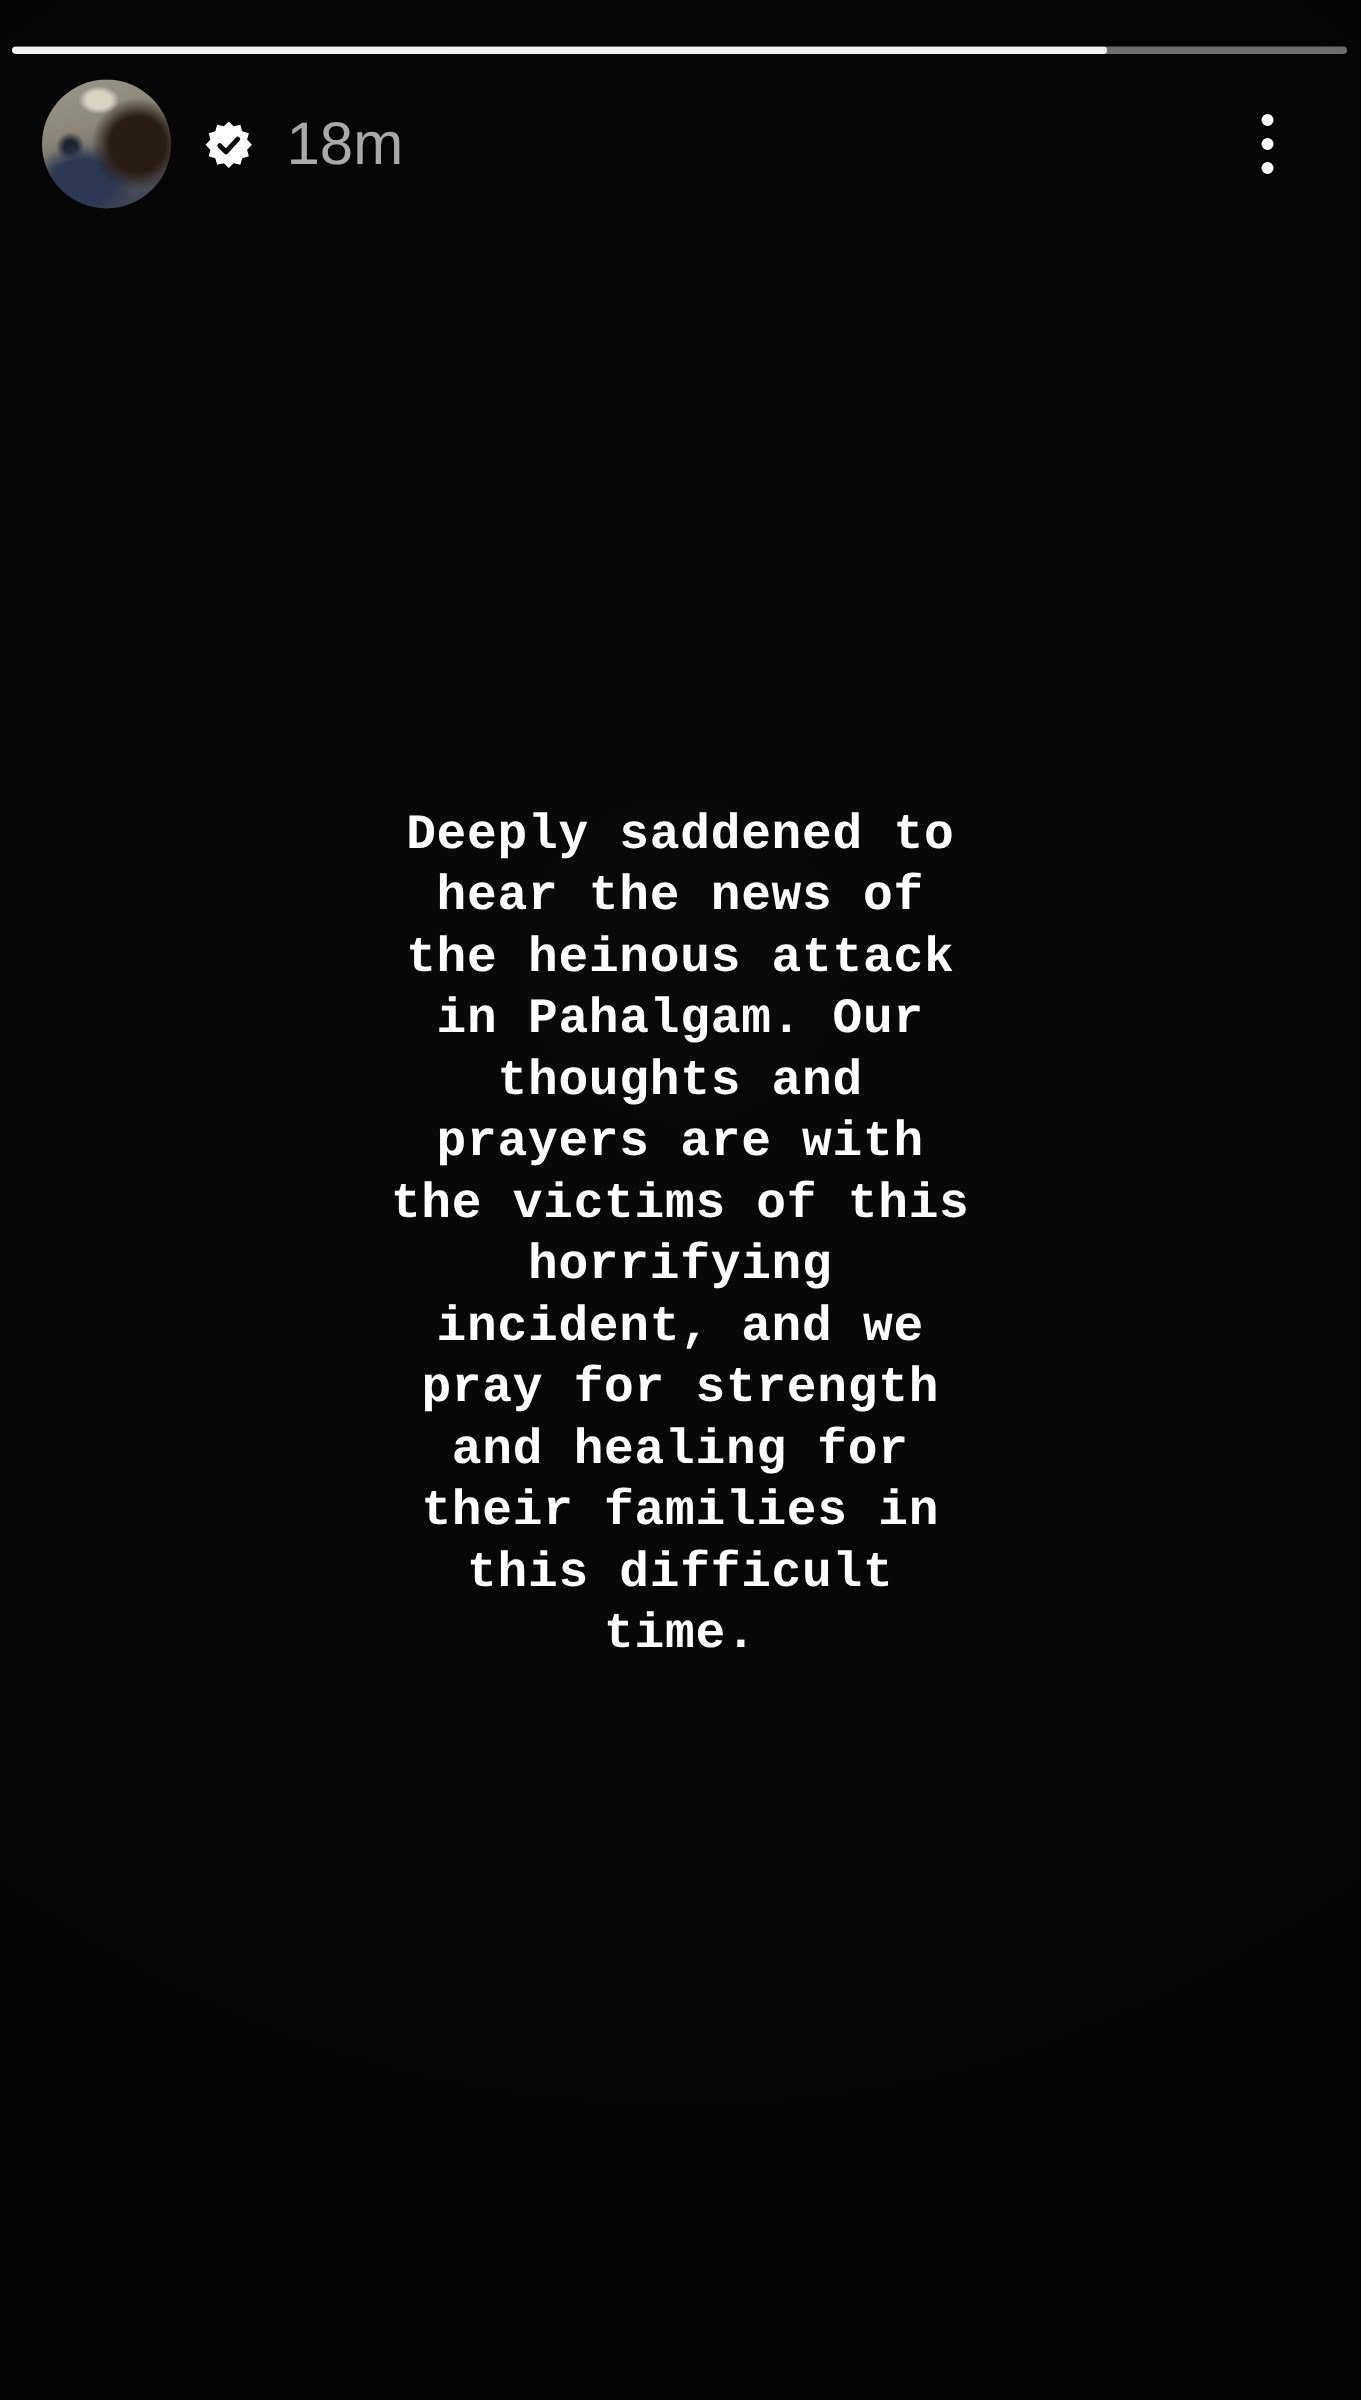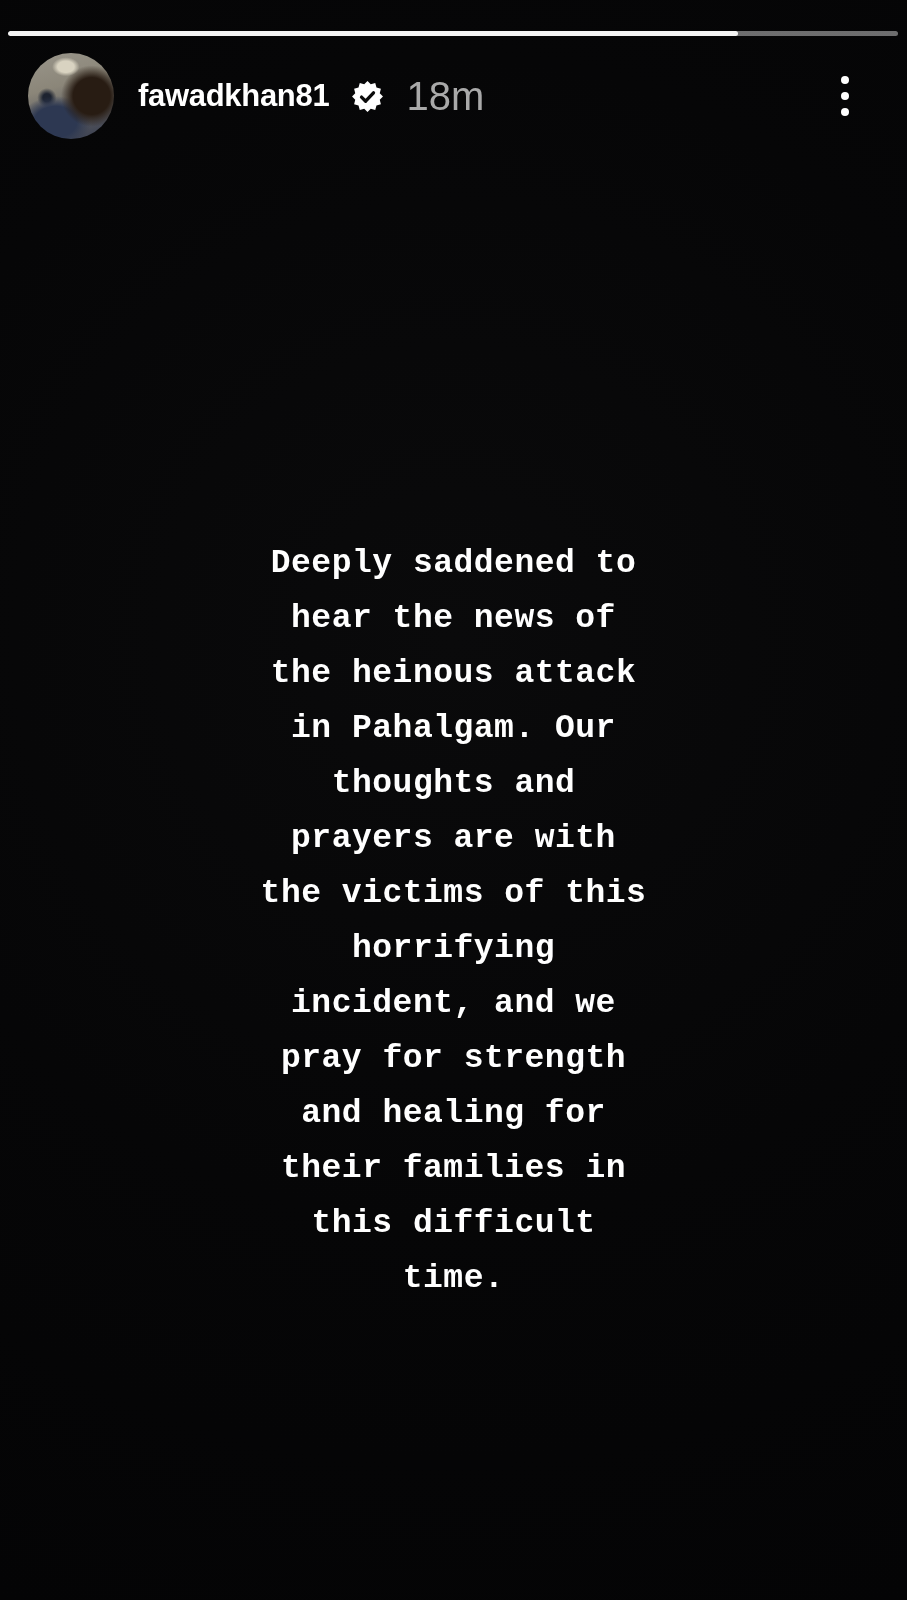--- a/index.html
+++ b/index.html
@@ -108,37 +108,36 @@
   .story-text {
     position: absolute;
     top: 536px;
     left: 0;
     right: 0;
     text-align: center;
     color: #ffffff;
     font-family: "Liberation Mono", "DejaVu Sans Mono", monospace;
     font-weight: 700;
     font-size: 33px;
-    line-height: 55px;
+    line-height: 41px;
     white-space: pre-line;
     letter-spacing: 0.5px;
   }
 </style>
 </head>
 <body>
 
 <div class="story-canvas">
 
   <div class="progress-track">
     <div class="progress-fill" style="width: 82%;"></div>
   </div>
 
   <div class="story-header">
     <div class="avatar"></div>
-    <span class="username">fawadkhan81</span>
     <svg class="verified-badge" viewBox="0 0 32 32">
       <polygon fill="#ffffff" points="31,16 27.88,19.18 28.99,23.5 24.70,24.70 23.5,28.99 19.18,27.88 16,31 12.82,27.88 8.5,28.99 7.30,24.70 3.01,23.5 4.12,19.18 1,16 4.12,12.82 3.01,8.5 7.30,7.30 8.5,3.01 12.82,4.12 16,1 19.18,4.12 23.5,3.01 24.70,7.30 28.99,8.5 27.88,12.82"></polygon>
       <path d="M10.2,16.6 L14.2,20.6 L21.8,12.4" fill="none" stroke="#0a0a0a" stroke-width="3.2" stroke-linecap="round" stroke-linejoin="round"></path>
     </svg>
     <span class="timestamp">18m</span>
   </div>
 
   <button class="more-options">
     <span class="dot"></span>
     <span class="dot"></span>

